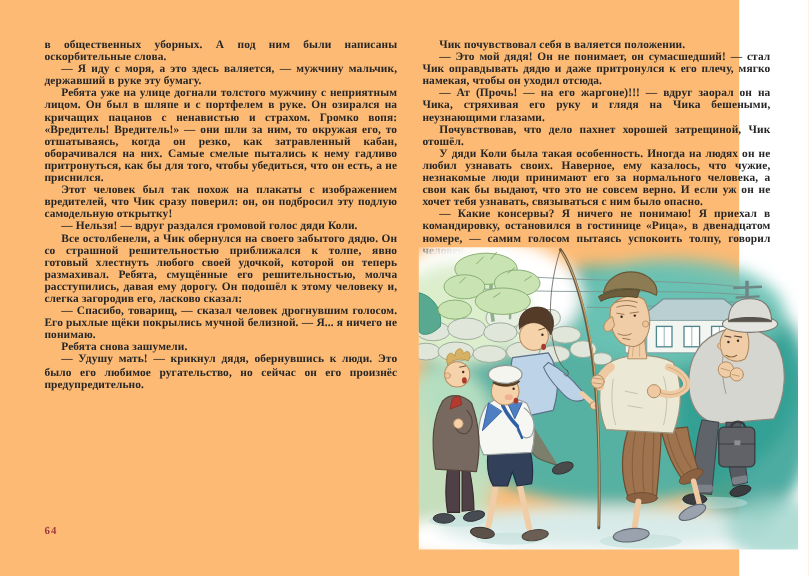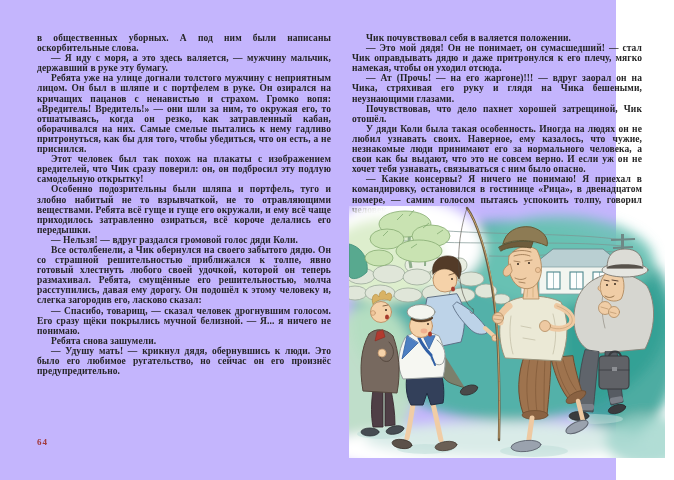--- a/index.html
+++ b/index.html
@@ -1,18 +1,18 @@
 <!DOCTYPE html>
 <html lang="ru"><head>
 <meta charset="utf-8">
 <style>
   html,body{margin:0;padding:0;}
   body{width:674px;height:480px;background:#ffffff;overflow:hidden;
        font-family:"Liberation Serif", serif;}
-  .spread{position:relative;width:616px;height:480px;background:#c4b5fd;}
+  .spread{position:relative;width:616px;height:480px;background:#fdba74;}
   .text-col{position:absolute;top:33px;}
   .text-col.left{left:37px;width:294px;}
   .text-col.right{left:352px;width:290px;}
   .text-col p{
     margin:0;
     font-size:9.5px;
     line-height:10.1px;
     text-align:justify;
     text-indent:14px;
     color:#262626;
@@ -33,24 +33,23 @@
 </head>
 <body>
 
 <div class="spread">
 
   <div class="text-col left">
     <p class="cont">в общественных уборных. А под ним были написаны оскорбительные слова.</p>
     <p>— Я иду с моря, а это здесь валяется, — мужчину мальчик, державший в руке эту бумагу.</p>
     <p>Ребята уже на улице догнали толстого мужчину с неприятным лицом. Он был в шляпе и с портфелем в руке. Он озирался на кричащих пацанов с ненавистью и страхом. Громко вопя: «Вредитель! Вредитель!» — они шли за ним, то окружая его, то отшатываясь, когда он резко, как затравленный кабан, оборачивался на них. Самые смелые пытались к нему гадливо притронуться, как бы для того, чтобы убедиться, что он есть, а не приснился.</p>
     <p>Этот человек был так похож на плакаты с изображением вредителей, что Чик сразу поверил: он, он подбросил эту подлую самодельную открытку!</p>
-    <p>Особенно подозрительны были шляпа и портфель, туго и злобно набитый не то взрывчаткой, не то отравляющими веществами. Ребята всё гуще и гуще его окружали, и ему всё чаще приходилось затравленно озираться, всё короче делались его передышки.</p>
     <p>— Нельзя! — вдруг раздался громовой голос дяди Коли.</p>
     <p>Все остолбенели, а Чик обернулся на своего забытого дядю. Он со страшной решительностью приближался к толпе, явно готовый хлестнуть любого своей удочкой, которой он теперь размахивал. Ребята, смущённые его решительностью, молча расступились, давая ему дорогу. Он подошёл к этому человеку и, слегка загородив его, ласково сказал:</p>
-    <p>— Спасибо, товарищ, — сказал человек дрогнувшим голосом. Его сразу щёки покрылись мучной белизной. — Я... я ничего не понимаю.</p>
+    <p>— Спасибо, товарищ, — сказал человек дрогнувшим голосом. Его рыхлые щёки покрылись мучной белизной. — Я... я ничего не понимаю.</p>
     <p>Ребята снова зашумели.</p>
     <p>— Удушу мать! — крикнул дядя, обернувшись к люди. Это было его любимое ругательство, но сейчас он его произнёс предупредительно.</p>
   </div>
   <div class="pagenum">64</div>
 
   <div class="text-col right">
     <p>Чик почувствовал себя в валяется положении.</p>
     <p>— Это мой дядя! Он не понимает, он сумасшедший! — стал Чик оправдывать дядю и даже притронулся к его плечу, мягко намекая, чтобы он уходил отсюда.</p>
     <p>— Ат (Прочь! — на его жаргоне)!!! — вдруг заорал он на Чика, стряхивая его руку и глядя на Чика бешеными, неузнающими глазами.</p>
     <p>Почувствовав, что дело пахнет хорошей затрещиной, Чик отошёл.</p>

